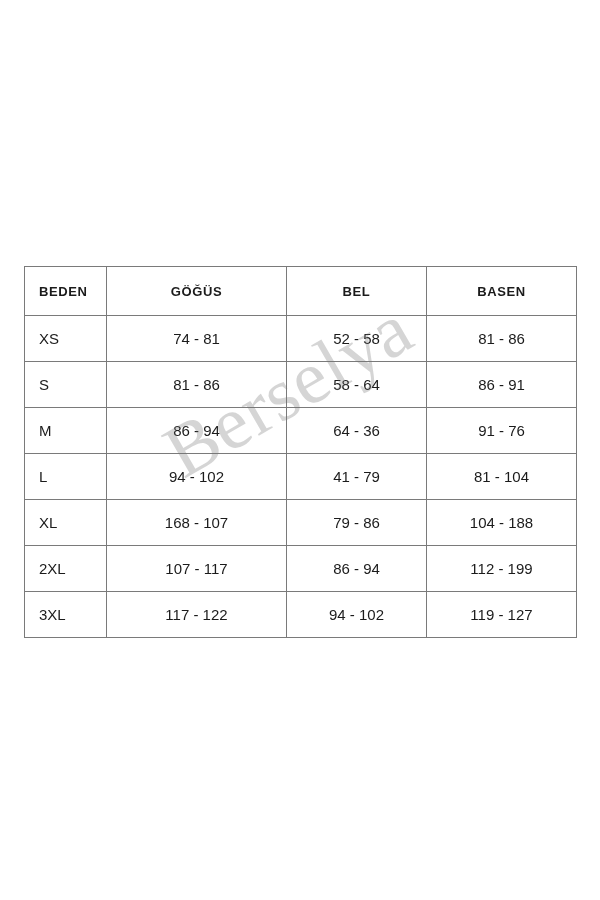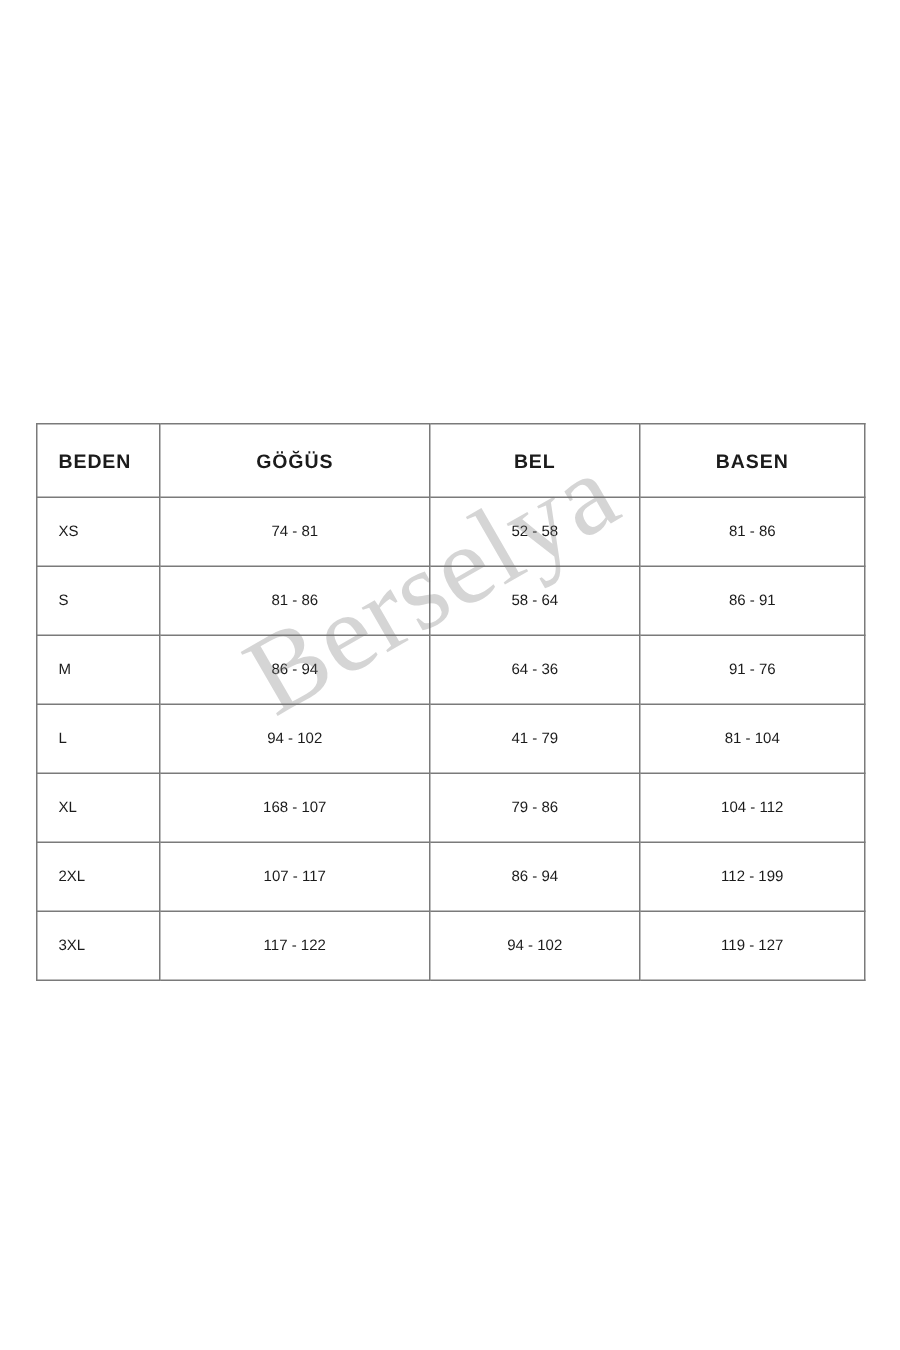--- a/index.html
+++ b/index.html
@@ -37,36 +37,36 @@
     font-family: "Liberation Serif", serif;
     font-size: 75px;
     font-weight: 400;
     color: rgba(115, 115, 115, 0.30);
     letter-spacing: 1px;
     white-space: nowrap;
   }
   .table-wrap {
     position: absolute;
     left: 24px;
-    top: 282px;
+    top: 266px;
     width: 552px;
     z-index: 2;
   }
   table.size-table {
     border-collapse: collapse;
     width: 552px;
     table-layout: fixed;
     background: transparent;
   }
   table.size-table th,
   table.size-table td {
     border: 1px solid #7a7a7a;
     height: 45px;
     padding: 0 6px;
-    font-size: 10px;
+    font-size: 15px;
     color: #1b1b1b;
     text-align: center;
     vertical-align: middle;
     background: transparent;
   }
   table.size-table th {
     font-weight: bold;
     letter-spacing: 0.6px;
     font-size: 13px;
   }
@@ -126,21 +126,21 @@
         <tr>
           <td class="col-beden">L</td>
           <td>94 - 102</td>
           <td>41 - 79</td>
           <td>81 - 104</td>
         </tr>
         <tr>
           <td class="col-beden">XL</td>
           <td>168 - 107</td>
           <td>79 - 86</td>
-          <td>104 - 112</td>
+          <td>104 - 188</td>
         </tr>
         <tr>
           <td class="col-beden">2XL</td>
           <td>107 - 117</td>
           <td>86 - 94</td>
           <td>112 - 199</td>
         </tr>
         <tr>
           <td class="col-beden">3XL</td>
           <td>117 - 122</td>

